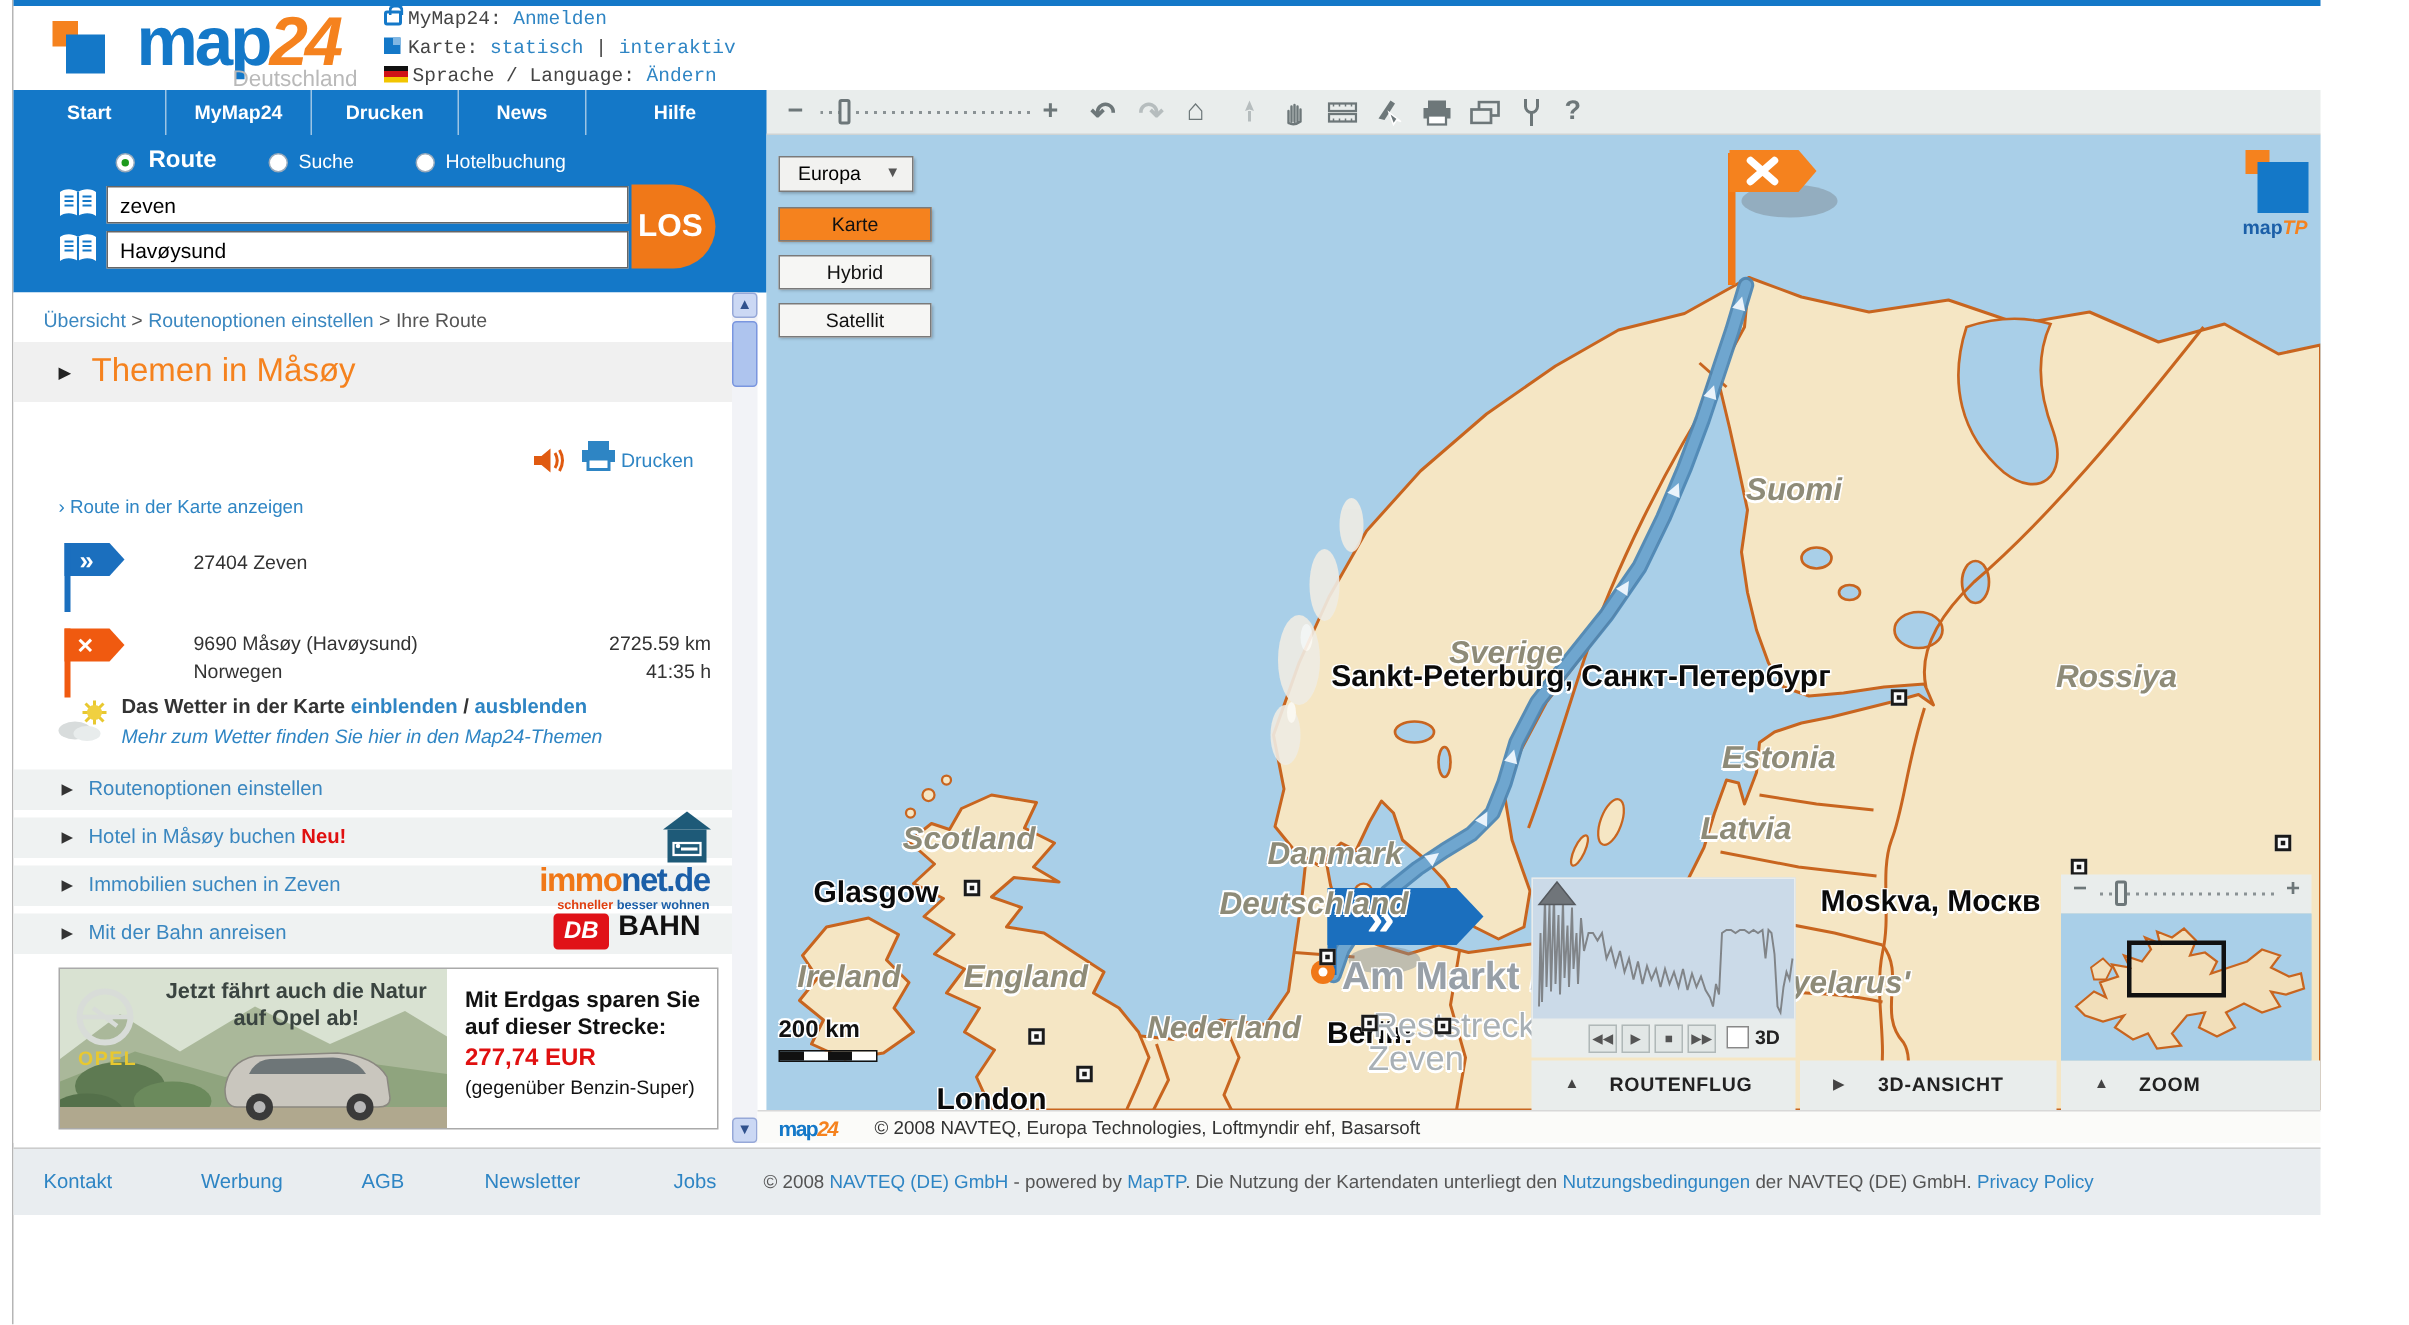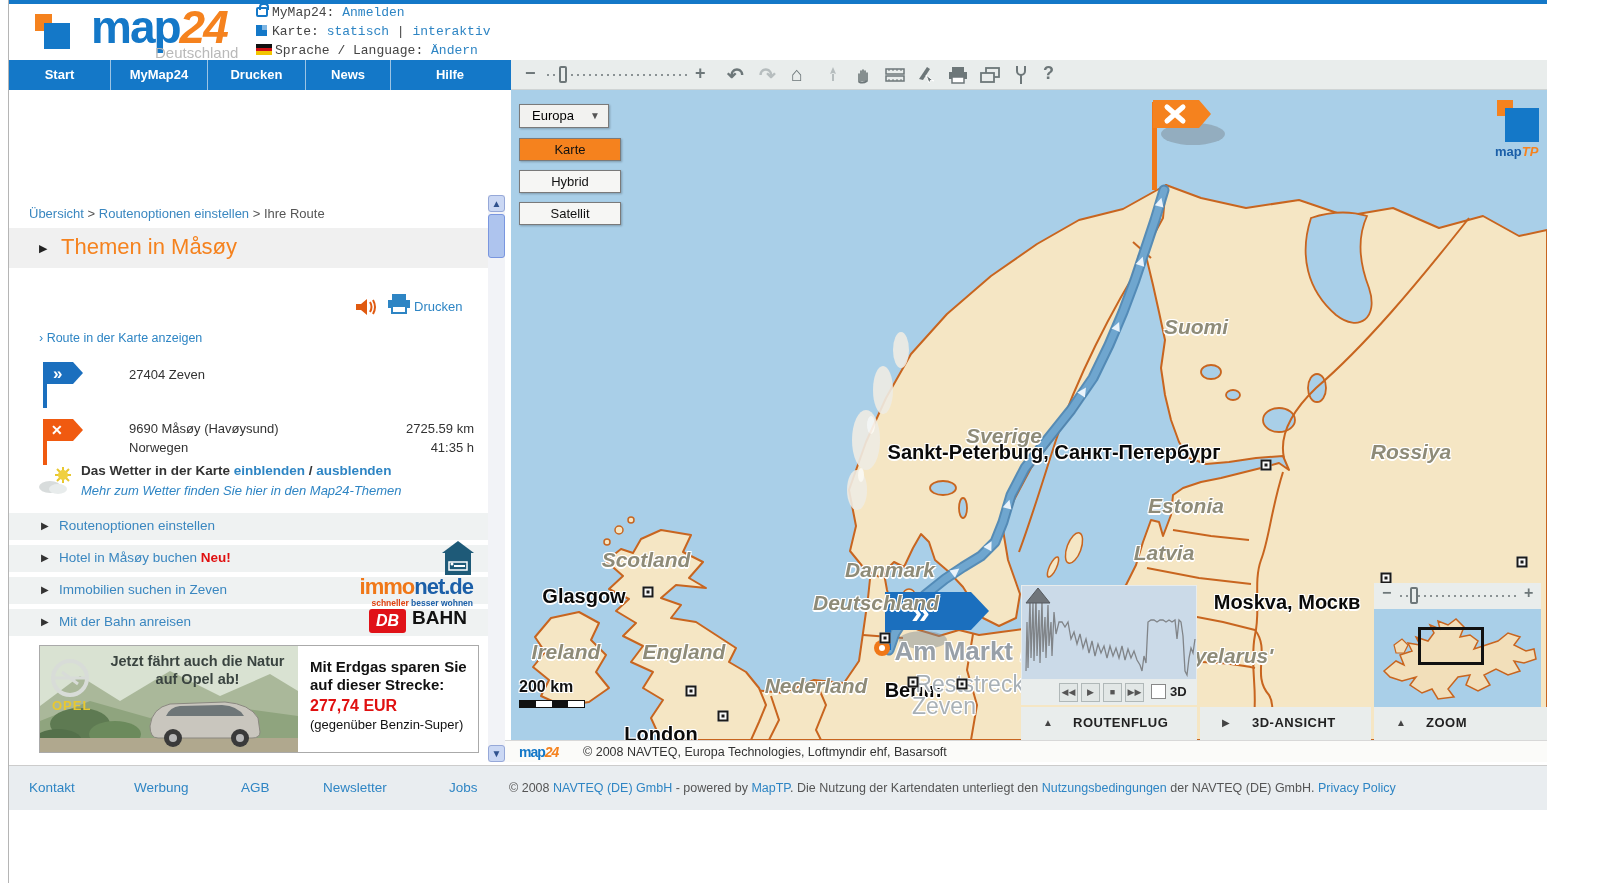--- a/index.html
+++ b/index.html
@@ -190,20 +190,39 @@
     <svg class="ti" style="left:469px;top:7px" width="20" height="16" viewBox="0 0 20 16">
         <rect x="6" y="1" width="13" height="9" fill="none" stroke="#6d7779" stroke-width="1.8"></rect>
         <rect x="1" y="6" width="13" height="9" fill="#E9EDEC" stroke="#6d7779" stroke-width="1.8"></rect>
       </svg>
     <svg class="ti" style="left:502px;top:5px" width="16" height="20" viewBox="0 0 16 20">
         <path d="M4 1 v5 a4 4 0 0 0 8 0 V1 M8 9 v10" stroke="#6d7779" stroke-width="2" fill="none"></path>
       </svg>
     <span class="ti" style="left:532px;font-weight:bold">?</span>
   </div>
 
+  <div id="searchpanel" class="abs">
+    <span class="radio sel" style="left:68px;top:12px"></span>
+    <span class="radlbl big" style="left:90px;top:8px">Route</span>
+    <span class="radio" style="left:170px;top:12px"></span>
+    <span class="radlbl" style="left:190px;top:10px">Suche</span>
+    <span class="radio" style="left:268px;top:12px"></span>
+    <span class="radlbl" style="left:288px;top:10px">Hotelbuchung</span>
+    <svg class="bookicon" style="top:35px" viewBox="0 0 26 22">
+        <path d="M13 3 C9 0 3 1 1 3 V19 C3 17 9 16 13 19 C17 16 23 17 25 19 V3 C23 1 17 0 13 3 Z" fill="#fff"></path>
+        <path d="M13 3 V19 M4 6 h6 M4 9 h6 M4 12 h6 M16 6 h6 M16 9 h6 M16 12 h6" stroke="#1478C8" stroke-width="1.4" fill="none"></path>
+      </svg>
+    <input class="sinput" style="top: 34px;" value="zeven">
+    <svg class="bookicon" style="top:65px" viewBox="0 0 26 22">
+        <path d="M13 3 C9 0 3 1 1 3 V19 C3 17 9 16 13 19 C17 16 23 17 25 19 V3 C23 1 17 0 13 3 Z" fill="#fff"></path>
+        <path d="M13 3 V19 M4 6 h6 M4 9 h6 M4 12 h6 M16 6 h6 M16 9 h6 M16 12 h6" stroke="#1478C8" stroke-width="1.4" fill="none"></path>
+      </svg>
+    <input class="sinput" style="top: 64px;" value="Havøysund">
+    <button id="losbtn">LOS</button>
+  </div>
 
   <div id="sidebar" class="abs">
     <div id="crumb">
       <a href="#">Übersicht</a>
       <span>&gt;</span>
       <a href="#">Routenoptionen einstellen</a>
       <span>&gt;</span>
       <span>Ihre Route</span>
     </div>
     <div id="themenband">

